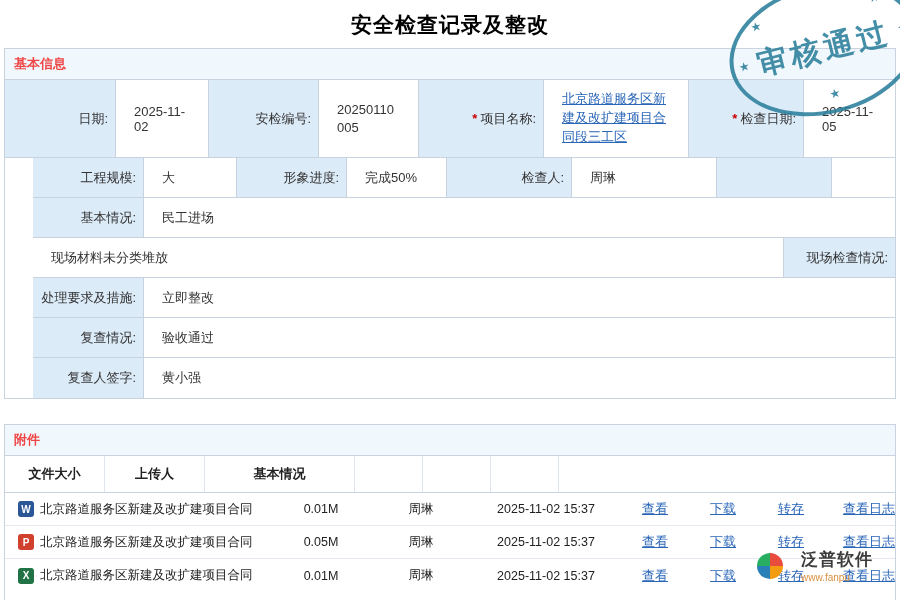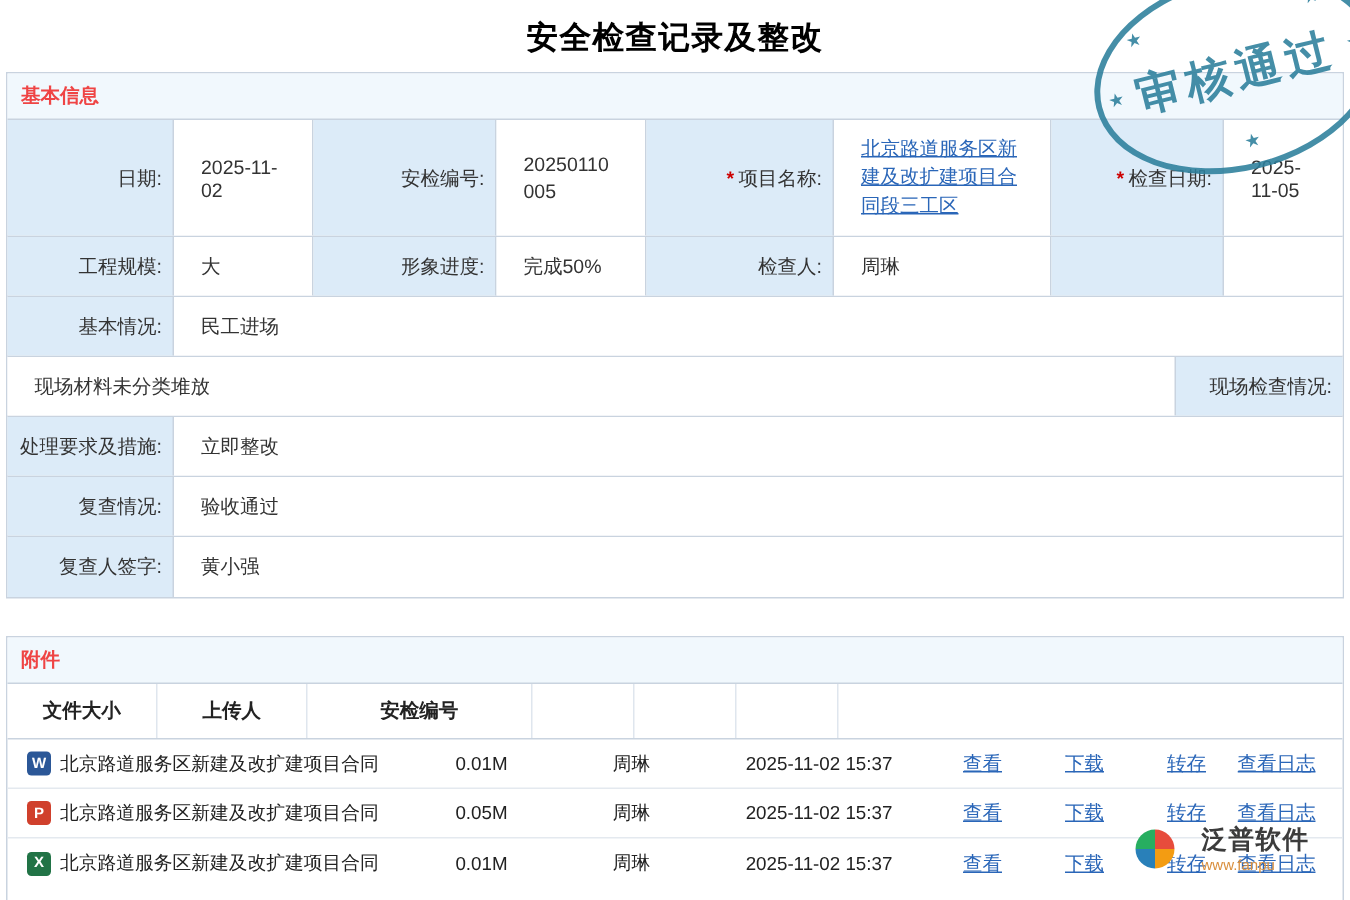--- a/index.html
+++ b/index.html
@@ -16,48 +16,48 @@
   .sec-basic  { top:48px; }
   .sec-attach { top:424px; height:200px; }
   .sec-header {
     background:#f1f8fd; color:#ef4444; font-size:13px; font-weight:bold;
     height:31px; line-height:30px; padding-left:9px; border-bottom:1px solid #c9d3df;
   }
   
   .grow { display:flex; border-bottom:1px solid #c9d3df; }
   .grow:last-child { border-bottom:none; }
   .r1 { height:78px; }
-  .rn { height:40px; }
+  .rn { height:40px;margin-left:28px; }
   .cell { display:flex; align-items:center; font-size:13px; border-right:1px solid #c9d3df; overflow:hidden; }
   .cell:last-child { border-right:none; }
   .lbl { background:#dcebf8; justify-content:flex-end; padding:0 7px 0 4px; text-align:right; color:#333; }
   .val { background:#fff; padding:0 18px; }
   .w-l1{width:111px;flex:none;} .w-v1{width:93px;flex:none;}
-  .w-l2{width:122px;flex:none;} .w-v2{width:100px;flex:none;}
+  .w-l2{width:110px;flex:none;} .w-v2{width:100px;flex:none;}
   .w-l3{width:125px;flex:none;} .w-v3{width:145px;flex:none;}
   .w-l4{width:115px;flex:none;} .w-v4{flex:1;}
   .w-full{flex:1;}
   .brk { word-break:break-all; line-height:1.35; }
   .req { color:#cc0000; margin-right:3px; font-weight:bold; }
   a.link { color:#2a66b8; text-decoration:underline; cursor:pointer; font-size:13px; }
   .project-link { line-height:1.45; display:inline-block; }
   
   .att-head { display:flex; height:37px; border-bottom:1px solid #c9d3df; background:#fff; }
   .ah { display:flex; align-items:center; font-size:13px; font-weight:bold; color:#222;
         border-right:1px solid #dfe6ee; }
   .ah:last-child { border-right:none; }
   .att-row { display:flex; height:33px; border-bottom:1px solid #e4e9ef; }
   .att-row:last-child { border-bottom:none; }
   .ac { display:flex; align-items:center; font-size:12.5px; color:#222; overflow:hidden; }
   .c-name { width:266px; flex:none; padding-left:13px; gap:6px; }
   .c-size { width:100px; flex:none; justify-content:center; }
   .c-up   { width:100px; flex:none; justify-content:center; }
   .c-time { width:150px; flex:none; justify-content:center; }
   .c-act  { width:68px;  flex:none; justify-content:center; }
-  .c-act-last { flex:1; justify-content:flex-start; }
+  .c-act-last { flex:1; justify-content:flex-end; }
   .ficon {
     width:16px; height:16px; border-radius:3px; color:#fff; font-size:10px; font-weight:bold;
     display:flex; align-items:center; justify-content:center; flex:none;
   }
   .f-word  { background:#2b5797; }
   .f-pdf   { background:#d0402c; }
   .f-excel { background:#217346; }
   .fname { white-space:nowrap; overflow:hidden; text-overflow:ellipsis; }
   
   .stamp {
@@ -155,21 +155,21 @@
     <div class="cell val w-full">黄小强</div>
   </div>
 </div>
 
 <div class="section sec-attach">
   <div class="sec-header">附件</div>
 
   <div class="att-head">
     <div class="ah c-size">文件大小</div>
     <div class="ah c-up">上传人</div>
-    <div class="ah c-time">安检编号</div>
+    <div class="ah c-time">基本情况</div>
     <div class="ah c-act"></div>
     <div class="ah c-act"></div>
     <div class="ah c-act"></div>
     <div class="ah c-act-last ac"></div>
   </div>
 
   <div class="att-row">
     <div class="ac c-name">
       <span class="ficon f-word">W</span>
       <span class="fname">北京路道服务区新建及改扩建项目合同</span>

